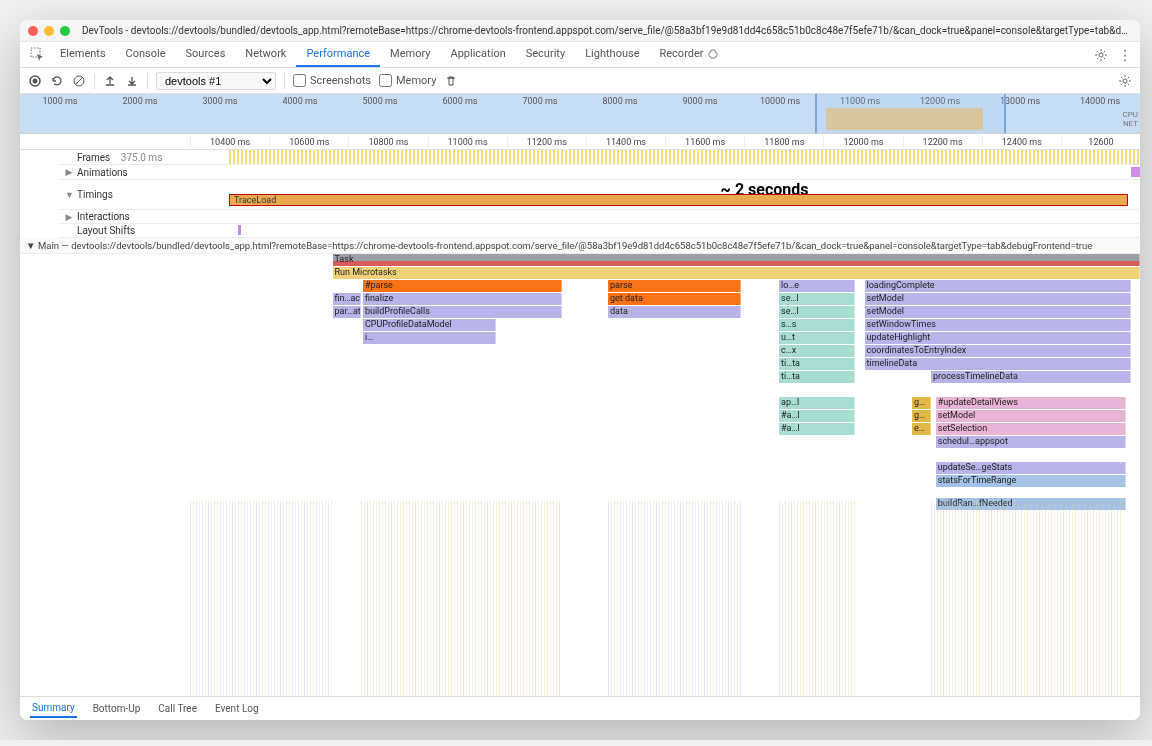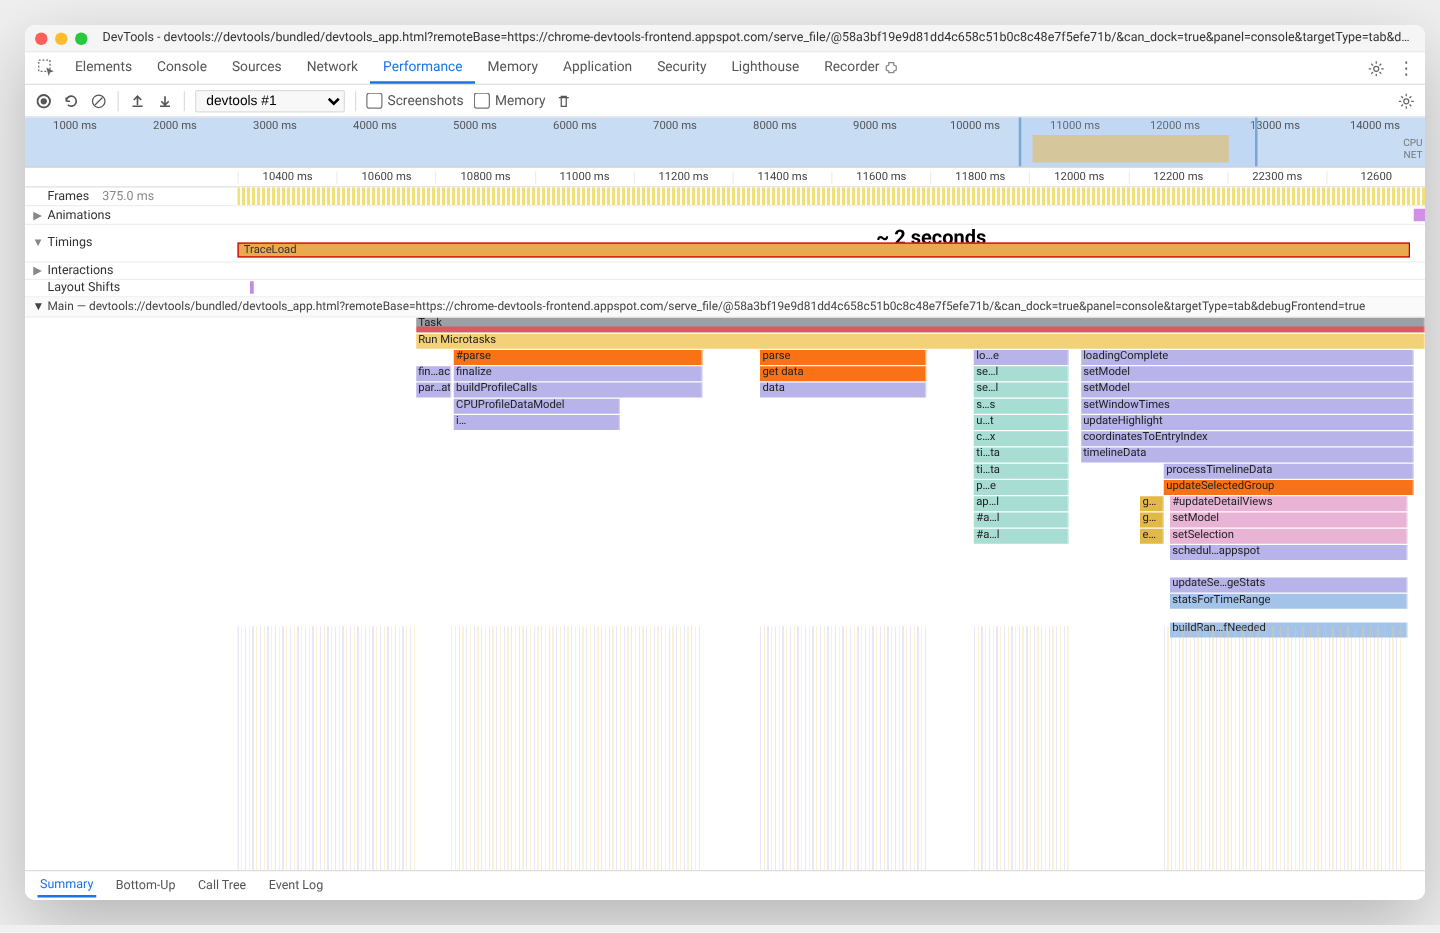--- a/index.html
+++ b/index.html
@@ -23,21 +23,21 @@
   .toolbar .gear-right { margin-left:auto; }
   .overview { height:40px; background:#c8dcf3; position:relative; border-bottom:1px solid #d0d0d0; }
   .ov-row { display:flex; position:absolute; top:2px; left:0; right:0; font-size:9px; color:#555; }
   .ov-tick { flex:1; text-align:center; }
   .ov-labels { position:absolute; right:2px; top:16px; font-size:8px; color:#777; line-height:9px; text-align:right;}
   .ov-window { position:absolute; background:rgba(255,170,0,.45); top:14px; height:22px; }
   .ov-selection { position:absolute; top:0; bottom:0; border-left:2px solid #7aa6d8; border-right:2px solid #7aa6d8; background:rgba(160,200,255,.18);}
   .timescale { height:16px; border-bottom:1px solid #e0e0e0; display:flex; font-size:9px; color:#444; align-items:center;}
   .timescale .tick { flex:1; text-align:center; border-left:1px solid #eee; }
   .tracks { flex:0 0 auto; }
-  .track { display:flex; border-bottom:1px solid #eee; min-height:14px; align-items:stretch; }
+  .track { display:flex; border-bottom:1px solid #eee; min-height:14px; align-items:stretch;margin-left:39px; }
   .track-label { width:170px; padding:1px 6px; font-size:10px; color:#333; display:flex; align-items:center; gap:4px; }
   .track-label .exp { width:8px; text-align:center; color:#888; font-size:9px;}
   .track-body { flex:1; position:relative; }
   .frames-body { background:repeating-linear-gradient(90deg,#f1df7a 0 2px,#fff 2px 4px); height:14px;}
   .anim-body { height:14px; }
   .anim-body .blk { position:absolute; top:2px; height:10px; background:#d18fe8; }
   .timings-body { height:28px; position:relative;}
   .annotation { position:absolute; top:0; left:170px; right:10px; text-align:center; font-size:16px; font-weight:700; color:#000; }
   .traceload-box { position:absolute; left:0; right:12px; top:14px; height:12px; border:1px solid #cc0000; background:#e8a94f; font-size:9px; color:#333; padding-left:4px; display:flex; align-items:center;}
   .interactions-body { height:12px; }
@@ -179,21 +179,21 @@
         <div class="tick">10400 ms</div>
         <div class="tick">10600 ms</div>
         <div class="tick">10800 ms</div>
         <div class="tick">11000 ms</div>
         <div class="tick">11200 ms</div>
         <div class="tick">11400 ms</div>
         <div class="tick">11600 ms</div>
         <div class="tick">11800 ms</div>
         <div class="tick">12000 ms</div>
         <div class="tick">12200 ms</div>
-        <div class="tick">22300 ms</div>
+        <div class="tick">12400 ms</div>
         <div class="tick">12600</div>
       </div>
   </div>
 
   <div class="tracks">
     <div class="track">
       <div class="track-label"><span class="exp"></span><span>Frames</span>&nbsp;<span style="color:#888">375.0 ms</span></div>
       <div class="track-body frames-body"></div>
     </div>
     <div class="track">
@@ -285,24 +285,20 @@
           <div class="fl-bar c-purple" style="left: 71%; width: 28%;">coordinatesToEntryIndex</div>
         </div>
         <div class="fl-row" style="top: 104px;">
           <div class="fl-bar c-teal" style="left: 62%; width: 8%;">ti…ta</div>
           <div class="fl-bar c-purple" style="left: 71%; width: 28%;">timelineData</div>
         </div>
         <div class="fl-row" style="top: 117px;">
           <div class="fl-bar c-teal" style="left: 62%; width: 8%;">ti…ta</div>
           <div class="fl-bar c-purple" style="left: 78%; width: 21%;">processTimelineData</div>
         </div>
-        <div class="fl-row" style="top: 130px;">
-          <div class="fl-bar c-teal" style="left: 62%; width: 8%;">p…e</div>
-          <div class="fl-bar c-green" style="left: 78%; width: 21%;">updateSelectedGroup</div>
-        </div>
         <div class="fl-row" style="top: 143px;">
           <div class="fl-bar c-teal" style="left: 62%; width: 8%;">ap…l</div>
           <div class="fl-bar c-gold" style="left: 76%; width: 2%;">g…</div>
           <div class="fl-bar c-pink" style="left: 78.5%; width: 20%;">#updateDetailViews</div>
         </div>
         <div class="fl-row" style="top: 156px;">
           <div class="fl-bar c-teal" style="left: 62%; width: 8%;">#a…l</div>
           <div class="fl-bar c-gold" style="left: 76%; width: 2%;">g…</div>
           <div class="fl-bar c-pink" style="left: 78.5%; width: 20%;">setModel</div>
         </div>

